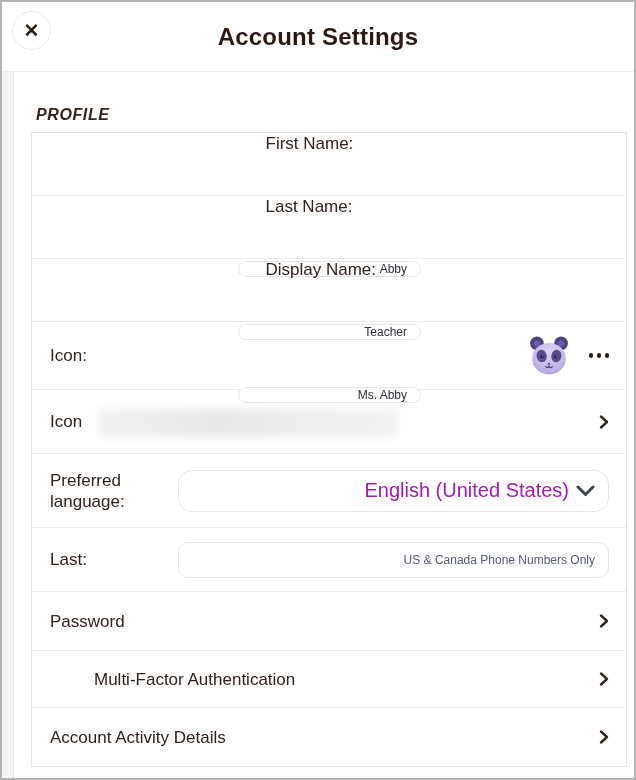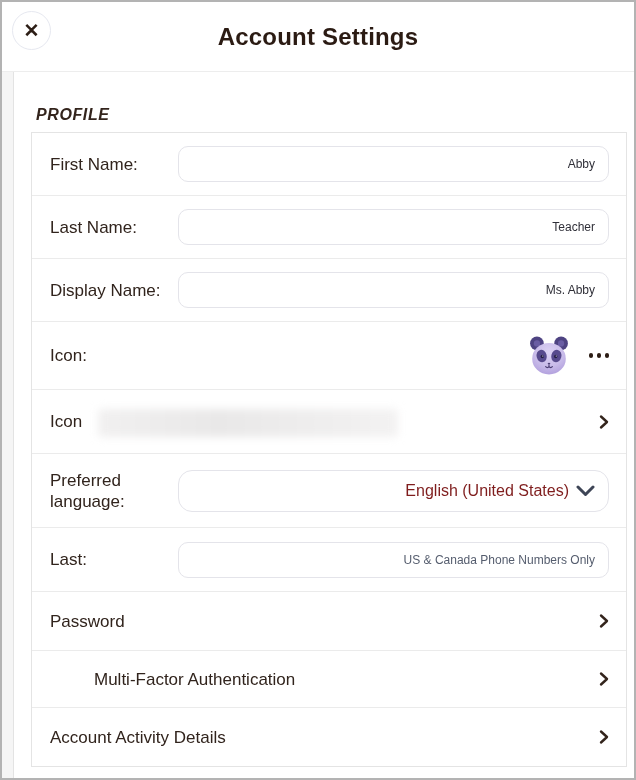--- a/index.html
+++ b/index.html
@@ -54,21 +54,21 @@
 
   .card { border: 1px solid #e4e4e4; background: #fff; }
 
   .row {
     display: flex; align-items: center;
     padding: 0 17px 0 18px;
     border-bottom: 1px solid #ebebeb;
   }
   .row:last-child { border-bottom: none; }
 
-  .h63 { height: 63px; } .h68 { height: 68px; } .h64 { height: 64px; }
+  .h63 { height: 63px; flex-direction: column; } .h68 { height: 68px; } .h64 { height: 64px; }
   .h74 { height: 74px; } .h59 { height: 59px; } .h57 { height: 57px; }
   .h58 { height: 58px; }
 
   .row-label {
     flex: 0 0 128px; width: 128px;
     font-size: 17px; font-weight: 500; color: #31241d;
     line-height: 21px;
     padding-right: 8px;
   }
   .row-label-wide { flex: 1; }
@@ -86,21 +86,21 @@
   .text-input::placeholder { color: #555d6e; opacity: 1; }
 
   .select-box {
     flex: 1; height: 42px;
     border: 1px solid #e4e4ea; border-radius: 14px;
     background: #fff;
     display: flex; align-items: center; justify-content: flex-end;
     gap: 7px; padding: 0 13px;
     cursor: pointer;
   }
-  .select-value { font-size: 16px; color: #7f1d1d; }
+  .select-value { font-size: 20px; color: #a21caf; }
 
   .spacer { flex: 1; }
 
   
   .avatar { width: 42px; height: 42px; cursor: pointer; }
 
   .ellipsis-menu {
     display: flex; gap: 3.5px; margin-left: 19px;
     cursor: pointer; align-items: center;
   }

